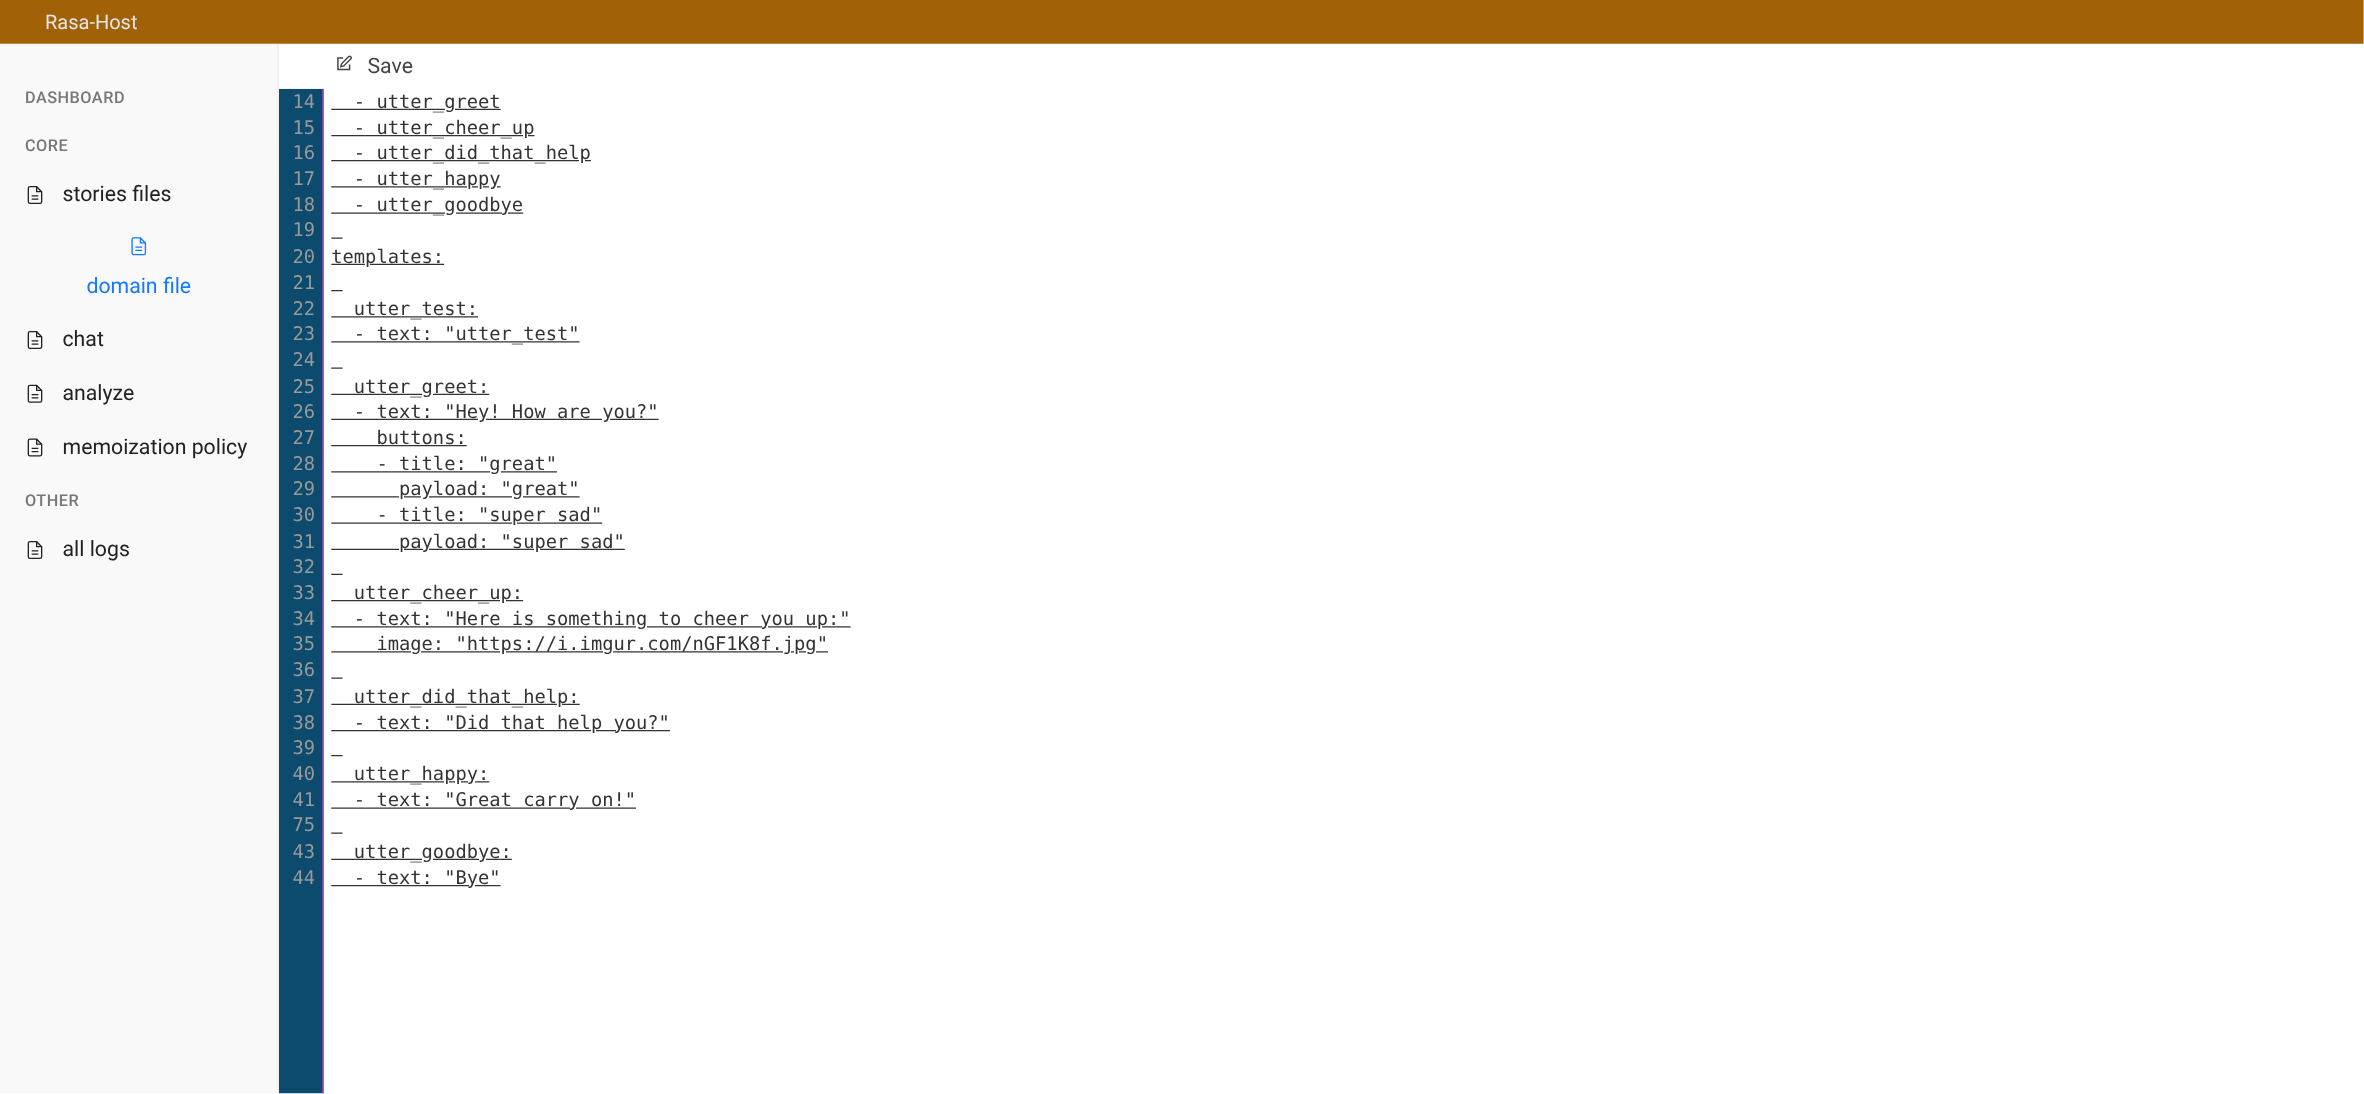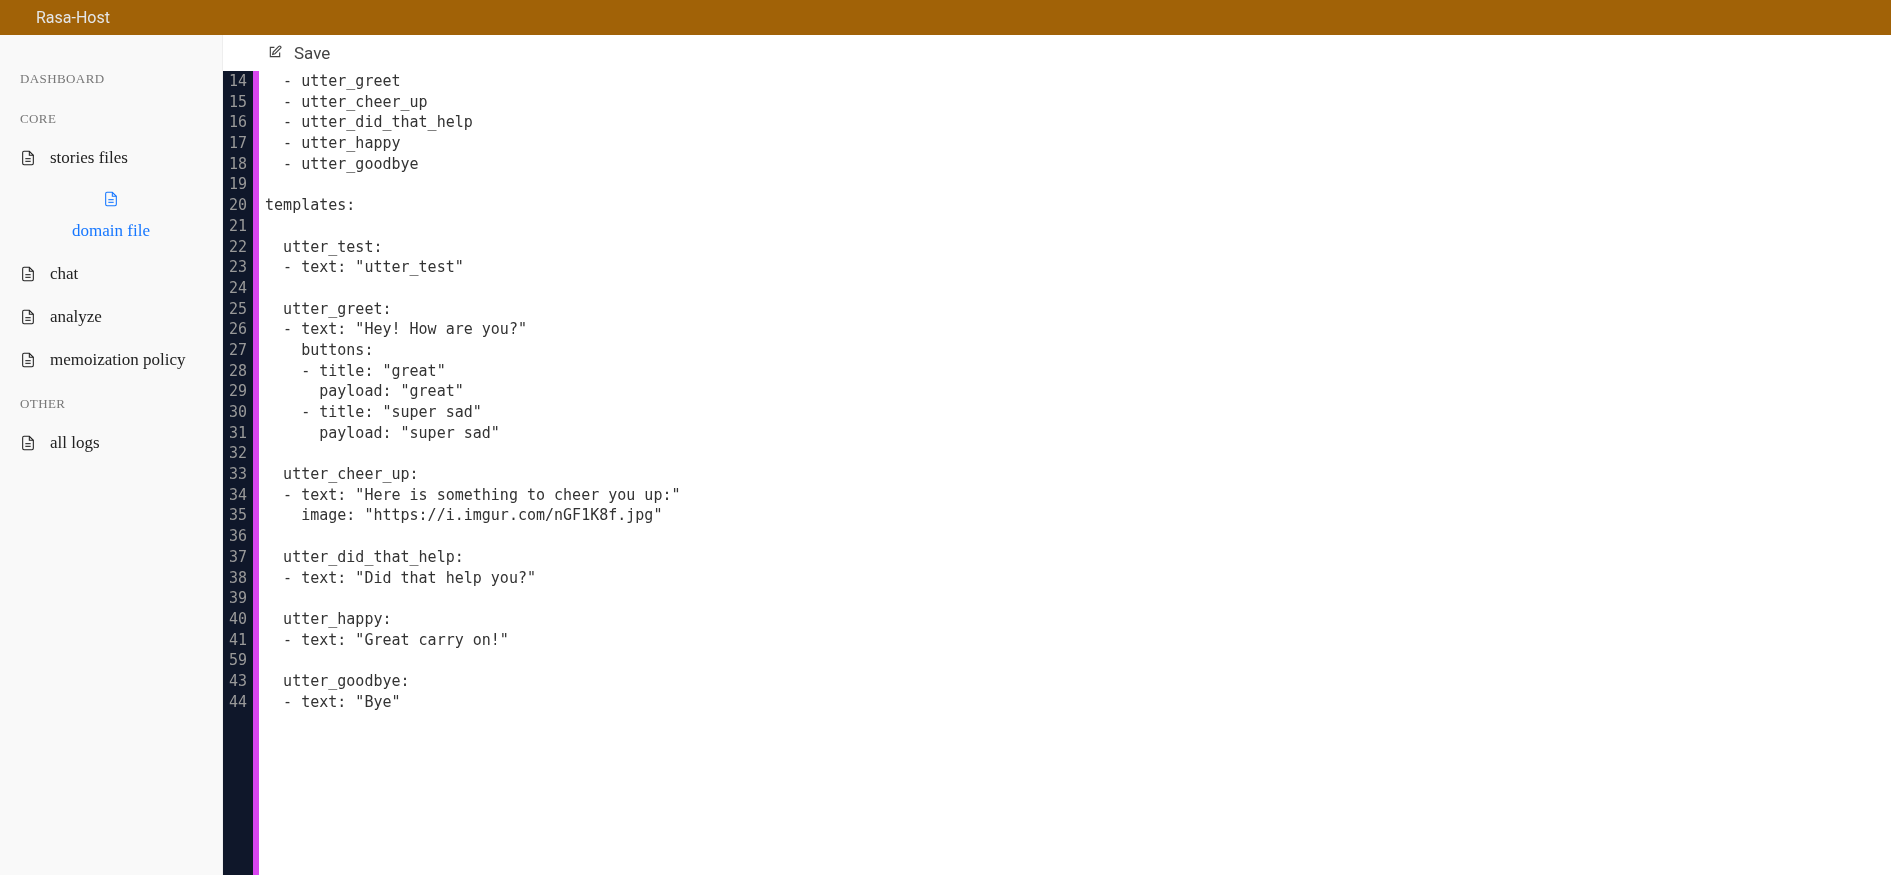--- a/index.html
+++ b/index.html
@@ -1,33 +1,33 @@
 <!DOCTYPE html>
 <html><head>
 <meta charset="utf-8">
 <style>
   * { box-sizing: border-box; margin: 0; padding: 0; }
   html, body { height: 100%; width: 100%; font-family: -apple-system, BlinkMacSystemFont, "Segoe UI", Roboto, Helvetica, Arial, sans-serif; background: #fff; }
   .app { display: flex; flex-direction: column; height: 875px; width: 1891px; }
   .header { background: #a16207; color: #e4e6e8; height: 35px; display: flex; align-items: center; padding-left: 36px; font-size: 16px; font-weight: 400; }
   .body { flex: 1; display: flex; overflow: hidden; }
-  .sidebar { width: 223px; background: #f9f9f9; border-right: 1px solid #eee; padding: 22px 0 0 0; overflow-y: auto; font-family: Liberation Serif, serif; }
+  .sidebar { width: 223px; background: #f9f9f9; border-right: 1px solid #eee; padding: 22px 0 0 0; overflow-y: auto; }
   .section-head { color: #777; font-size: 13px; font-weight: 500; letter-spacing: 0.4px; padding: 14px 20px 10px 20px; text-transform: uppercase; }
   .nav-item { display: flex; align-items: center; gap: 12px; padding: 10px 20px; color: #222; font-size: 17px; cursor: pointer; line-height: 1.35; }
   .nav-item.active { color: #1677ff; flex-direction: column; }
   .nav-item .icon { flex: 0 0 18px; display: inline-flex; }
   .nav-item .icon svg { width: 16px; height: 18px; }
   .nav-label { flex: 1; }
   .main { flex: 1; display: flex; flex-direction: column; overflow: hidden; }
   .toolbar { padding: 8px 20px 8px 45px; display: flex; align-items: center; gap: 6px; font-size: 17px; color: #444; }
   .toolbar svg { width: 14px; height: 14px; }
   .editor { flex: 1; display: flex; overflow: auto; font-family: ui-monospace, SFMono-Regular, Menlo, Consolas, monospace; font-size: 15px; line-height: 20.7px; color: #333; }
-  .gutter { background: #0f172a; color: #999; text-align: right; padding: 0 6px; user-select: none; border-right: 6px solid #d946ef; min-width: 36px;}
+  .gutter { background: #0c4a6e; color: #999; text-align: right; padding: 0 6px; user-select: none; border-right: 1px solid #d946ef; min-width: 36px;}
   .gutter div { height: 20.7px; }
-  .code { padding-left: 6px; white-space: pre; }
+  .code { padding-left: 6px; white-space: pre; text-decoration: underline; }
   .code div { height: 20.7px; }
 </style>
 </head>
 <body>
 
 <div class="app">
   <div class="header">
     <span>Rasa-Host</span>
   </div>
   <div class="body">
@@ -137,21 +137,21 @@
             <div>32</div>
             <div>33</div>
             <div>34</div>
             <div>35</div>
             <div>36</div>
             <div>37</div>
             <div>38</div>
             <div>39</div>
             <div>40</div>
             <div>41</div>
-            <div>59</div>
+            <div>75</div>
             <div>43</div>
             <div>44</div>
           </div>
         <div class="code" id="code"><div>  - utter_greet</div><div>  - utter_cheer_up</div><div>  - utter_did_that_help</div><div>  - utter_happy</div><div>  - utter_goodbye</div><div>&nbsp;</div><div>templates:</div><div>&nbsp;</div><div>  utter_test:</div><div>  - text: "utter_test"</div><div>&nbsp;</div><div>  utter_greet:</div><div>  - text: "Hey! How are you?"</div><div>    buttons:</div><div>    - title: "great"</div><div>      payload: "great"</div><div>    - title: "super sad"</div><div>      payload: "super sad"</div><div>&nbsp;</div><div>  utter_cheer_up:</div><div>  - text: "Here is something to cheer you up:"</div><div>    image: "https://i.imgur.com/nGF1K8f.jpg"</div><div>&nbsp;</div><div>  utter_did_that_help:</div><div>  - text: "Did that help you?"</div><div>&nbsp;</div><div>  utter_happy:</div><div>  - text: "Great carry on!"</div><div>&nbsp;</div><div>  utter_goodbye:</div><div>  - text: "Bye"</div></div>
       </div>
     </div>
   </div>
 </div>
 
 </body></html>

